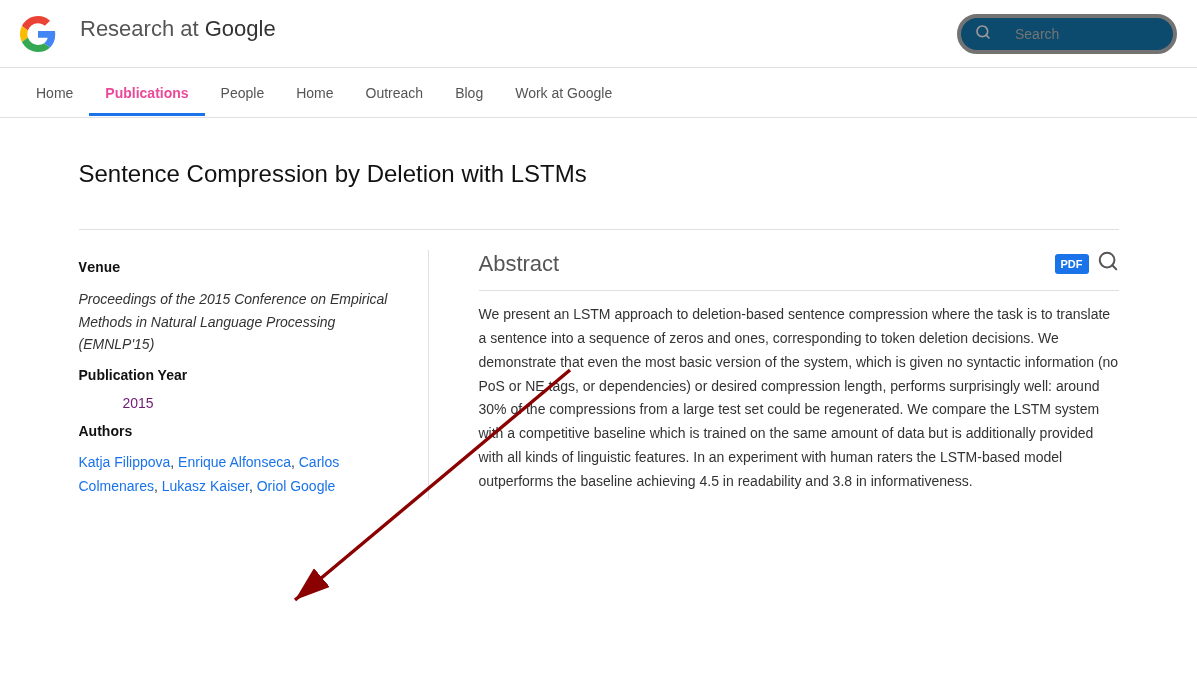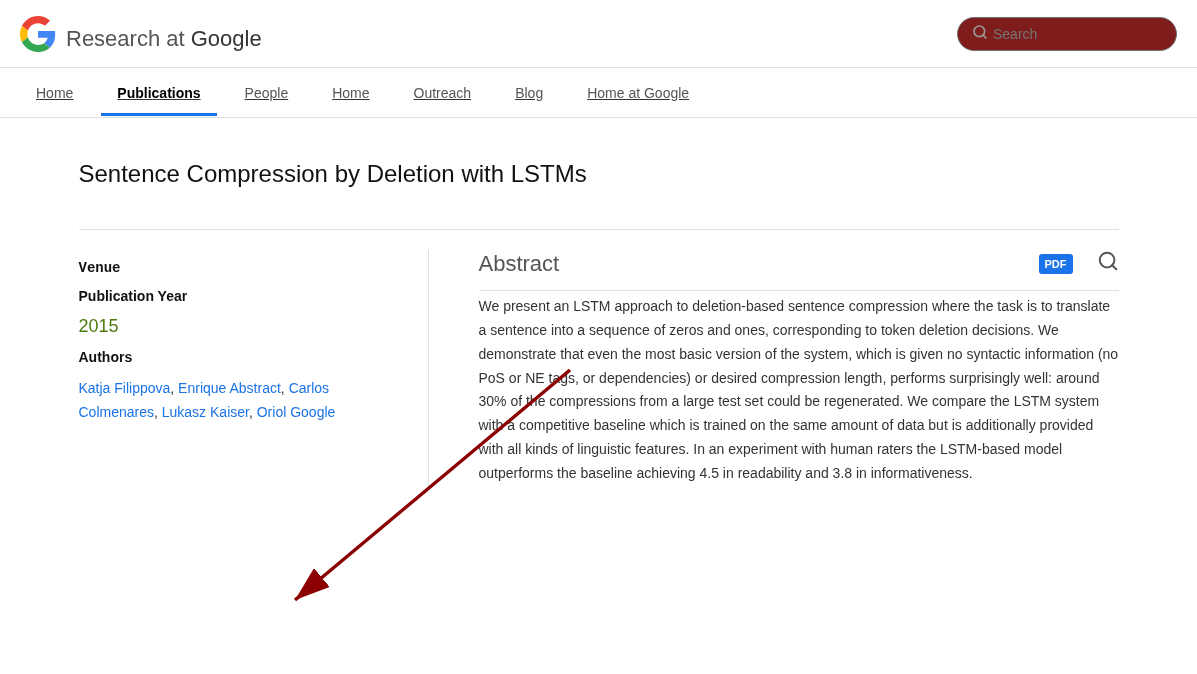--- a/index.html
+++ b/index.html
@@ -9,82 +9,81 @@
     .header {
       display: flex;
       align-items: center;
       justify-content: space-between;
       padding: 10px 20px;
       border-bottom: 1px solid #e0e0e0;
       height: 68px;
     }
     .logo-area {
       display: flex;
-      align-items: flex-end;
-      gap: 10px;
+      align-items: flex-start;
+      gap: 24px;
       text-decoration: none;
     }
     .google-logo {
       width: 36px;
       height: 36px;
     }
     .logo-text {
       font-size: 22px;
       color: #555;
       font-weight: 300;
       letter-spacing: 0;
     }
     .logo-text span {
       color: #333;
       font-weight: 400;
     }
     .search-area {
       display: flex;
       align-items: center;
-      border: 1px solid #737373;
+      border: 4px solid #737373;
       border-radius: 24px;
       padding: 6px 14px;
-      gap: 5px;
+      gap: 24px;
       width: 220px;
-      background: #7f1d1d;
+      background: #0c4a6e;
     }
     .search-icon-wrap {
       color: #999;
       font-size: 16px;
     }
     .search-input {
       border: none;
       outline: none;
       font-size: 14px;
       color: #999;
       width: 100%;
       background: transparent;
     }
 
     
     .nav {
       display: flex;
       align-items: center;
-      gap: 12px;
+      gap: 0;
       padding: 0 20px;
       border-bottom: 1px solid #e0e0e0;
       height: 50px;
-      text-decoration: underline;
     }
     .nav-item {
       padding: 14px 16px;
       font-size: 14px;
       color: #555;
       text-decoration: none;
       cursor: pointer;
       position: relative;
       white-space: nowrap;
     }
     .nav-item.active {
-      color: #000000;
+      color: #ec4899;
       font-weight: 700;
     }
     .nav-item.active::after {
       content: '';
       position: absolute;
       bottom: -1px;
       left: 0;
       right: 0;
       height: 3px;
       background: #1a73e8;
@@ -124,22 +123,23 @@
       margin-top: 12px;
     }
     .section-label:first-child { margin-top: 10px; font-family: Liberation Mono, monospace; }
     .venue-text {
       font-size: 14px;
       color: #333;
       font-style: italic;
       line-height: 1.6;
     }
     .year-text {
-      font-size: 18px;
-      color: #4d7c0f;
+      font-size: 14px;
+      color: #701a75;
+      margin-left: 44px;
     }
     .authors-list {
       font-size: 14px;
       line-height: 1.7;
     }
     .author-link {
       color: #1a73e8;
       text-decoration: none;
       text-align: center;
     }
@@ -147,31 +147,31 @@
     
     .right-col {
       padding-left: 10px;
     }
     .abstract-header {
       display: flex;
       align-items: center;
       justify-content: space-between;
       border-bottom: 1px solid #e0e0e0;
       padding-bottom: 12px;
-      margin-bottom: 4px;
+      margin-bottom: 12px;
     }
     .abstract-title {
       font-size: 22px;
       font-weight: 400;
       color: #555;
     }
     .abstract-icons {
       display: flex;
       align-items: center;
-      gap: 24px;
+      gap: 8px;
     }
     .pdf-badge {
       background: #1a73e8;
       color: #fff;
       font-size: 11px;
       font-weight: 700;
       padding: 4px 6px;
       border-radius: 3px;
       cursor: pointer;
     }
@@ -223,38 +223,39 @@
   </div>
 </header>
 
 <nav class="nav">
   <a class="nav-item">Home</a>
   <a class="nav-item active">Publications</a>
   <a class="nav-item">People</a>
   <a class="nav-item">Home</a>
   <a class="nav-item">Outreach</a>
   <a class="nav-item">Blog</a>
-  <a class="nav-item">Home at Google</a>
+  <a class="nav-item">Work at Google</a>
 </nav>
 
 <main class="main">
   <h1 class="page-title">Sentence Compression by Deletion with LSTMs</h1>
 
   <div class="content-grid">
 
     <div class="left-col">
       <div class="section-label">Venue</div>
+      <p class="venue-text">Proceedings of the 2015 Conference on Empirical Methods in Natural Language Processing (EMNLP'15)</p>
 
       <div class="section-label">Publication Year</div>
       <p class="year-text">2015</p>
 
       <div class="section-label">Authors</div>
       <div class="authors-list">
         <a class="author-link" href="#">Katja Filippova</a>,
-        <a class="author-link" href="#">Enrique Abstract</a>,
+        <a class="author-link" href="#">Enrique Alfonseca</a>,
         <a class="author-link" href="#">Carlos Colmenares</a>,
         <a class="author-link" href="#">Lukasz Kaiser</a>,
         <a class="author-link" href="#">Oriol Google</a>
       </div>
     </div>
 
     <div class="right-col">
       <div class="abstract-header">
         <h2 class="abstract-title">Abstract</h2>
         <div class="abstract-icons">

